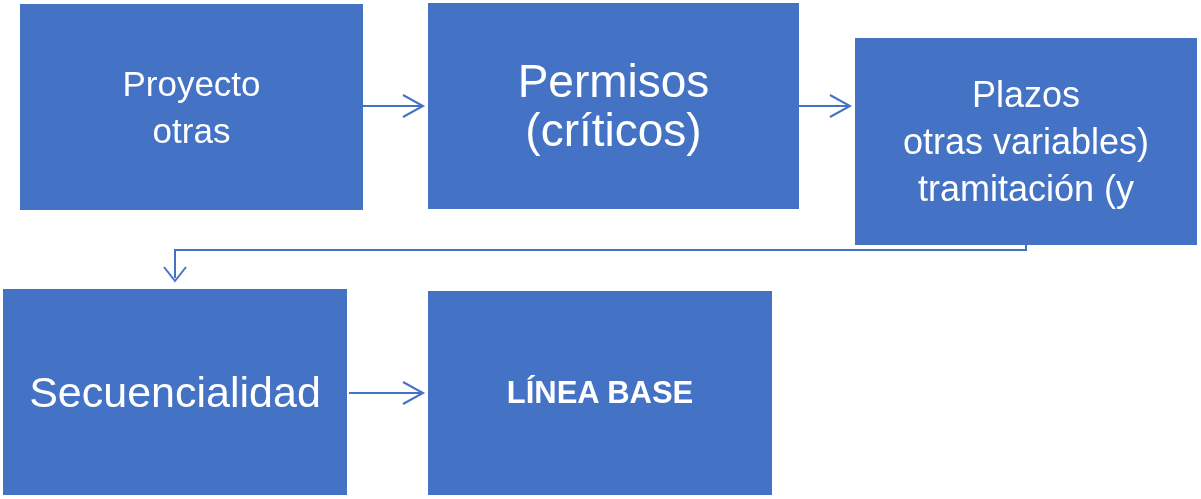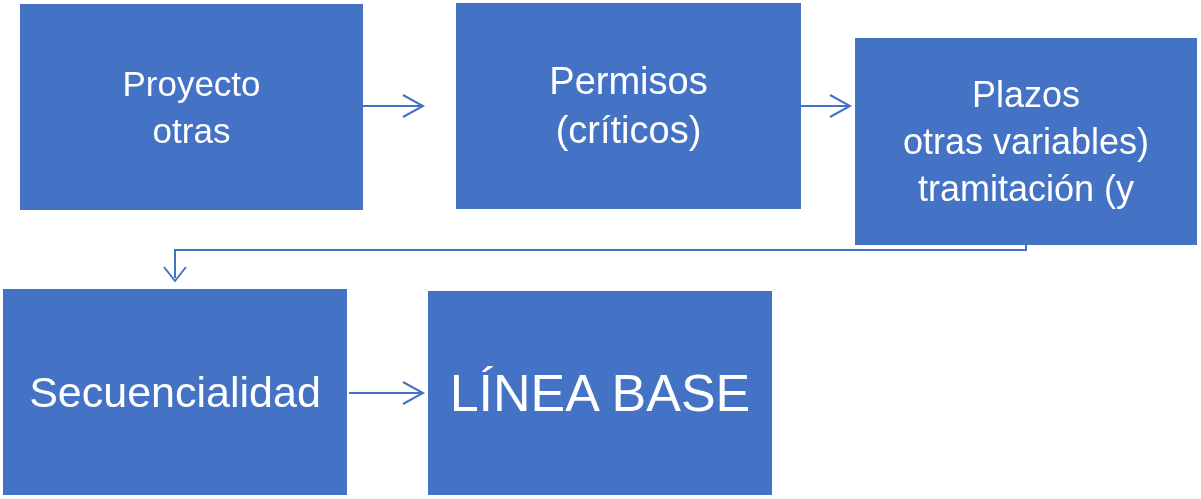--- a/index.html
+++ b/index.html
@@ -21,24 +21,24 @@
     color: var(--text-color, #ffffff);
     display: flex;
     flex-direction: column;
     justify-content: center;
     align-items: center;
     text-align: center;
   }
   .box .line { white-space: nowrap; }
 
   #box-proyecto      { left: 20px;   top: 4px;   width: 343px; height: 206px; font-size: 35px; line-height: 47px; }
-  #box-permisos      { left: 428px; top: 3px;   width: 345px; height: 206px; font-size: 38px; line-height: 49px; margin-left: 28px; }
+  #box-permisos      { left: 428px; top: 3px;   width: 371px; height: 206px; font-size: 46px; line-height: 49px; }
   #box-plazos        { left: 855px; top: 3px;   width: 342px; height: 207px; font-size: 36px; line-height: 47px; margin-top: 35px; }
   #box-secuencialidad{ left: 3px;   top: 289px; width: 344px; height: 206px; font-size: 43px; line-height: 52px; }
-  #box-linea-base    { left: 428px; top: 291px; width: 344px; height: 204px; font-size: 52px; line-height: 52px; font-weight: normal; }
+  #box-linea-base    { left: 428px; top: 291px; width: 344px; height: 204px; font-size: 31px; line-height: 52px; font-weight: bold; }
 
   svg.connectors {
     position: absolute;
     left: 0; top: 0;
     width: 1201px;
     height: 499px;
     pointer-events: none;
   }
 </style>
 </head>

